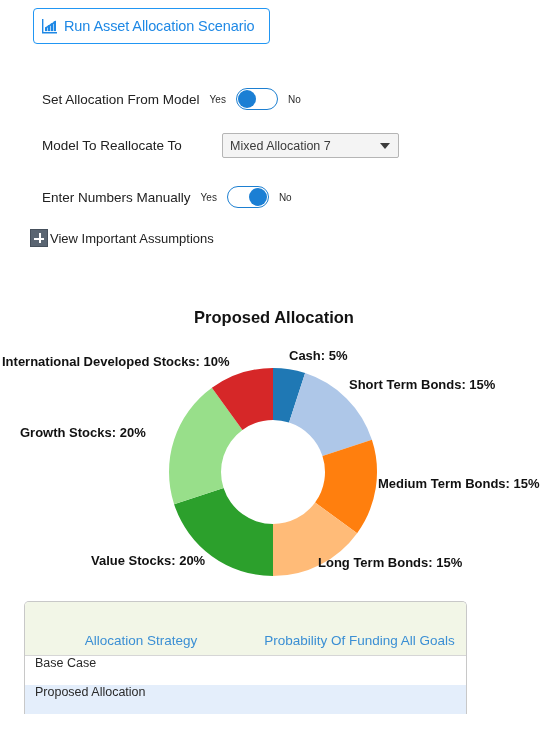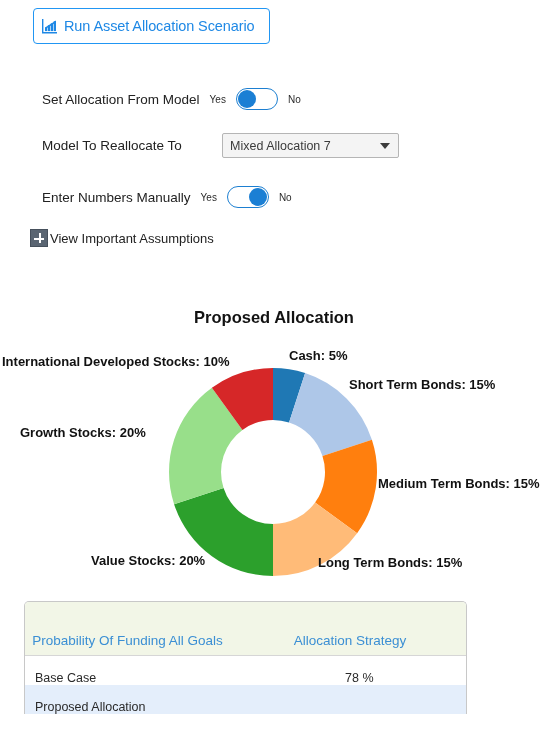--- a/index.html
+++ b/index.html
@@ -200,21 +200,21 @@
   .th {
     font-size: 13.5px;
     color: #3b8fd4;
     padding-bottom: 7px;
     white-space: nowrap;
   }
   .col-a { width: 232px; text-align: center; box-sizing: border-box; }
   .col-b { flex: 1; text-align: center; box-sizing: border-box; padding-right: 4px; }
   .tr {
     display: flex;
-    align-items: flex-end;
+    align-items: flex-start;
     height: 29px;
     background: #ffffff;
   }
   .tr.alt { background: #e4eefb; }
   .td {
     font-size: 12.5px;
     color: #2a2a2a;
     white-space: nowrap;
   }
   .td.col-a { text-align: left; padding-left: 10px; }
@@ -285,23 +285,22 @@
 <div class="slice-label" style="left:289px; top:348px;">Cash: 5%</div>
 <div class="slice-label" style="left:349px; top:377px;">Short Term Bonds: 15%</div>
 <div class="slice-label" style="left:378px; top:476px;">Medium Term Bonds: 15%</div>
 <div class="slice-label" style="left:318px; top:555px;">Long Term Bonds: 15%</div>
 <div class="slice-label" style="left:91px; top:553px;">Value Stocks: 20%</div>
 <div class="slice-label" style="left:20px; top:425px;">Growth Stocks: 20%</div>
 <div class="slice-label" style="left:2px; top:354px;">International Developed Stocks: 10%</div>
 
 <div class="result-table">
   <div class="table-head">
+    <div class="th col-a">Allocation Strategy</div>
     <div class="th col-b">Probability Of Funding All Goals</div>
-    <div class="th col-a">Allocation Strategy</div>
   </div>
   <div class="tr">
     <div class="td col-a">Base Case</div>
-    <div class="td col-b">78 %</div>
   </div>
   <div class="tr alt">
     <div class="td col-a">Proposed Allocation</div>
   </div>
 </div>
 
 </body></html>

